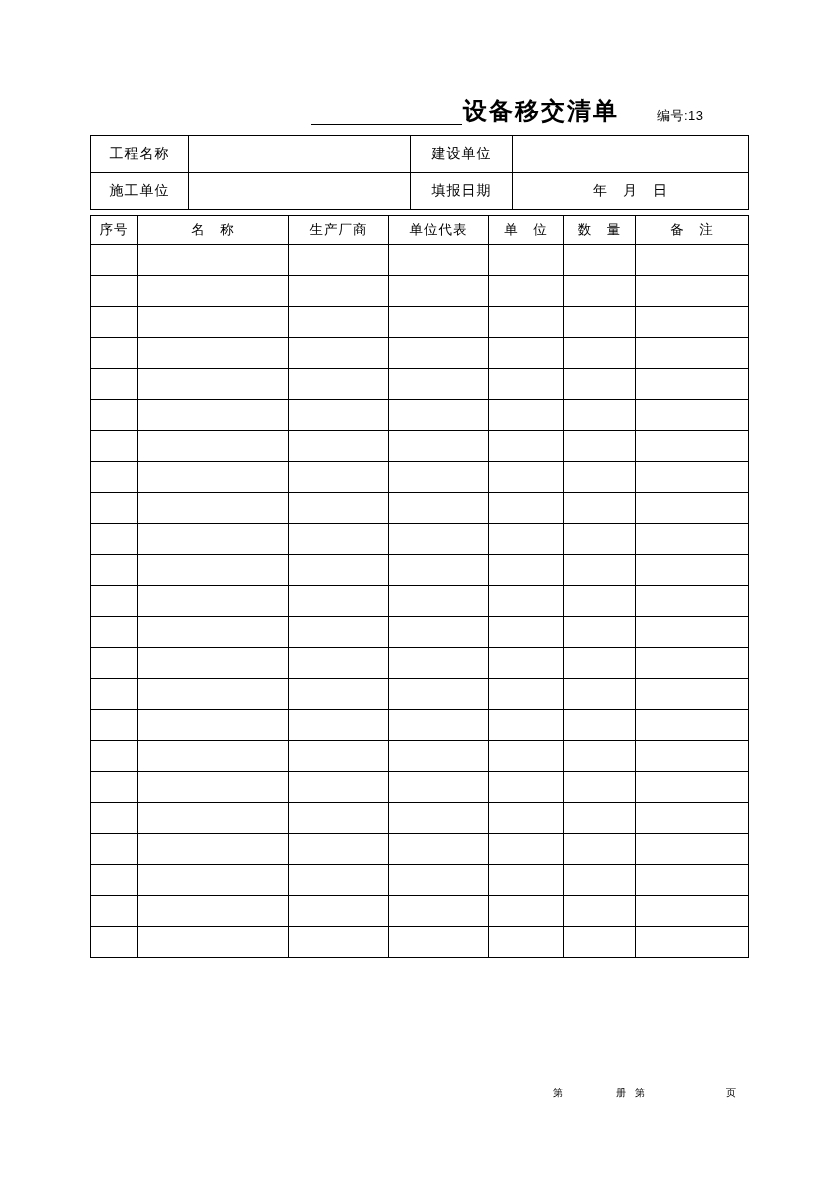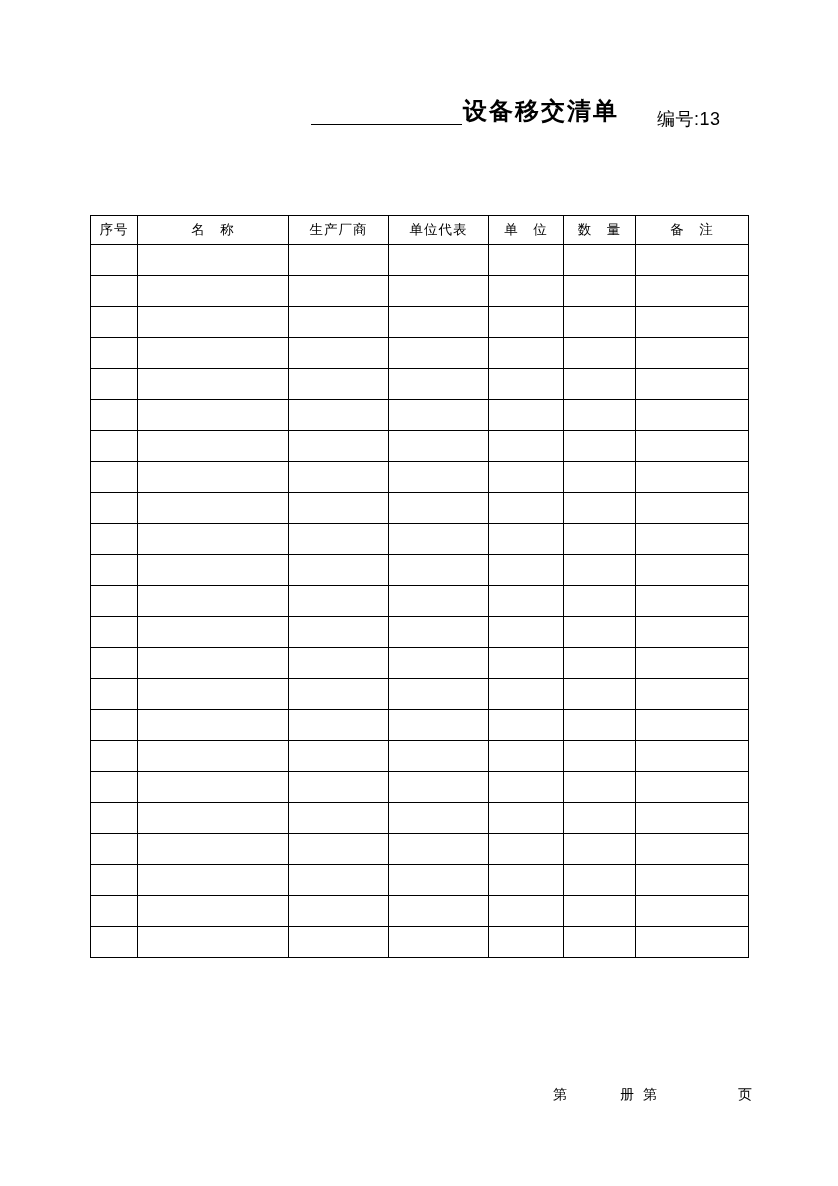--- a/index.html
+++ b/index.html
@@ -17,21 +17,21 @@
     position:absolute; left:311px; top:124px; width:151px; height:0;
     border-bottom:1.5px solid #000;
   }
   .doc-title {
     position:absolute; left:463px; top:95px;
     font-size:24px; font-weight:bold; letter-spacing:2px;
     white-space:nowrap;
   }
   .doc-number {
     position:absolute; left:657px; top:107px;
-    font-size:18px; letter-spacing:0.5px;
+    font-size:13px; letter-spacing:0.5px;
   }
 
   
   table { border-collapse:collapse; table-layout:fixed; }
   td, th { border:1px solid #000; font-weight:normal; overflow:hidden; }
 
   
   .info-table { position:absolute; left:90px; top:135px; width:658px; }
   .info-table td {
     height:37px; font-size:14px; text-align:center; vertical-align:middle;
@@ -54,35 +54,57 @@
     position:absolute; top:13px; left:12px;
     font-size:14px; letter-spacing:1px; white-space:nowrap;
   }
   .seal { position:absolute; bottom:9px; font-size:14px; white-space:nowrap; }
   .seal-left  { left:244px; }
   .seal-right { left:257px; }
 
   
   .page-num {
     position:absolute; left:553px; top:1086px;
-    font-size:14px; white-space:nowrap;
+    font-size:10px; white-space:nowrap;
   }
   .page-num .p1 { margin-right:53px; }
   .page-num .p2 { margin-right:9px; }
   .page-num .p3 { margin-right:81px; }
 </style>
 </head>
 <body>
 
 <div class="page">
 
   <div class="title-underline"></div>
   <div class="doc-title">设备移交清单</div>
   <div class="doc-number">编号:13</div>
 
+  <table class="info-table">
+    <colgroup>
+      <col style="width:98px">
+        <col style="width:222px">
+        <col style="width:102px">
+        <col style="width:236px">
+    </colgroup>
+    <tbody>
+      <tr>
+        <td>工程名称</td>
+        <td></td>
+        <td>建设单位</td>
+        <td></td>
+      </tr>
+      <tr>
+        <td>施工单位</td>
+        <td></td>
+        <td>填报日期</td>
+        <td>年　月　日</td>
+      </tr>
+    </tbody>
+  </table>
 
   <table class="main-table">
     <colgroup>
       <col style="width:47px">
         <col style="width:151px">
         <col style="width:100px">
       <col style="width:100px">
         <col style="width:75px">
         <col style="width:72px">
         <col style="width:113px">

